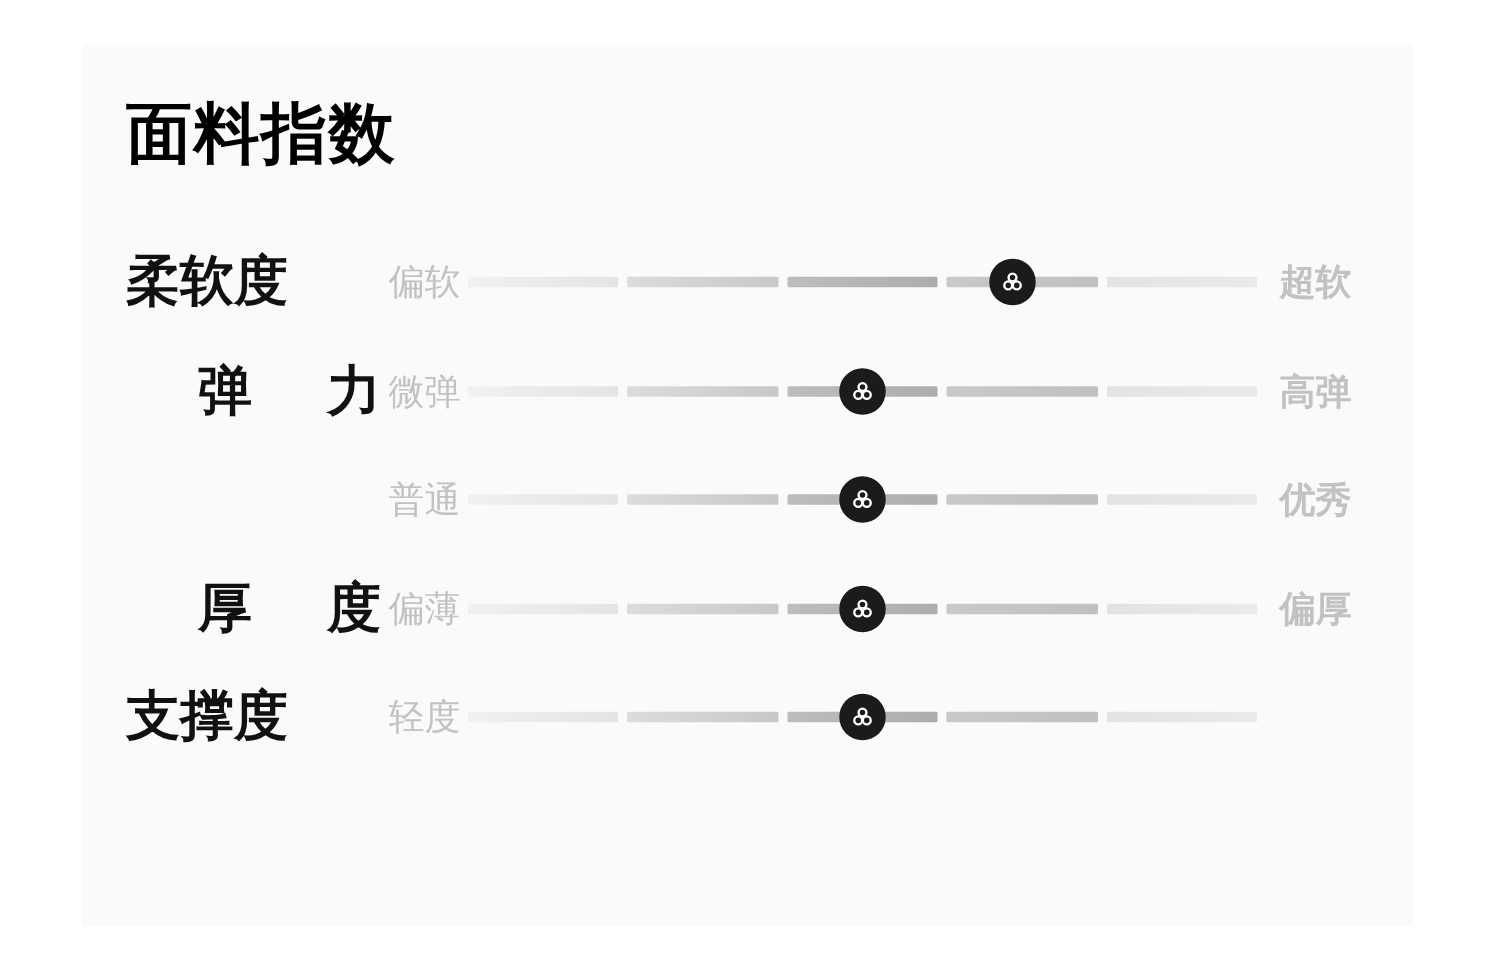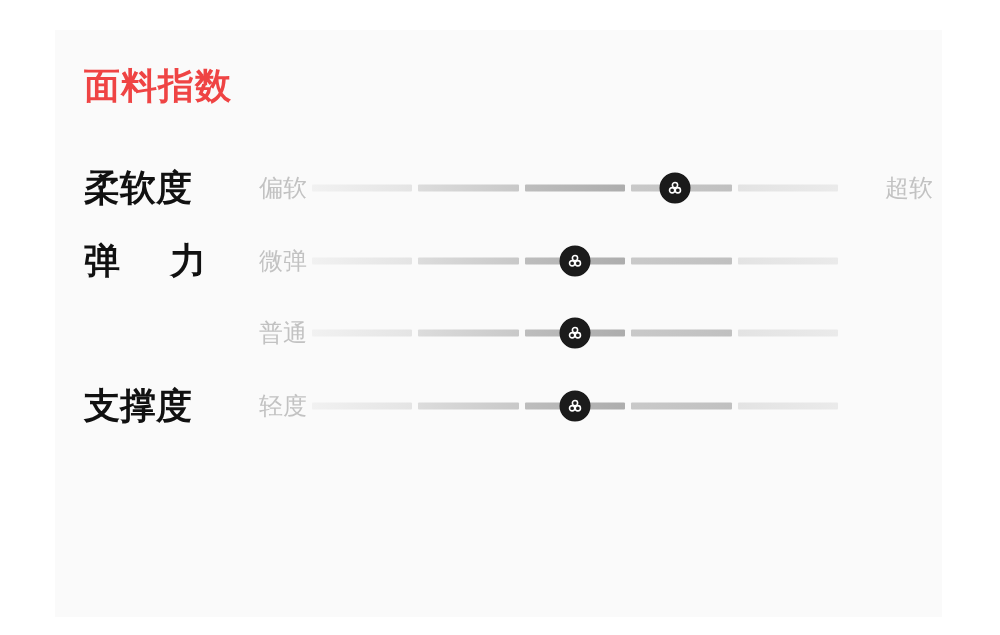--- a/index.html
+++ b/index.html
@@ -27,23 +27,23 @@
     top: 30px;
     width: 887px;
     height: 587px;
     background: #fafafa;
   }
 
   .card-title {
     position: absolute;
     left: 29px;
     top: 38px;
-    font-size: 36px;
+    font-size: 44px;
     font-weight: 700;
-    color: #ef4444;
+    color: #000000;
     letter-spacing: 1px;
     line-height: 1;
     white-space: nowrap;
   }
 
   .rows {
     position: absolute;
     left: 0;
     top: 122px;
     width: 887px;
@@ -62,20 +62,21 @@
     width: 122px;
     font-size: 36px;
     font-weight: 700;
     color: #111111;
     white-space: nowrap;
   }
   .row-label.spaced {
     text-align: justify;
     text-align-last: justify;
     text-justify: inter-character;
+    margin-left: 48px;
   }
 
   .row-min {
     position: absolute;
     left: 176px;
     top: 50%;
     transform: translateY(-50%);
     width: 76px;
     font-size: 24px;
     font-weight: 400;
@@ -84,23 +85,23 @@
     white-space: nowrap;
   }
 
   .row-max {
     position: absolute;
     left: 798px;
     top: 50%;
     transform: translateY(-50%);
     width: 80px;
     font-size: 24px;
-    font-weight: 400;
+    font-weight: 700;
     color: #c2c2c2;
-    text-align: right;
+    text-align: left;
     white-space: nowrap;
   }
 
   .slider {
     position: absolute;
     left: 257px;
     top: 50%;
     transform: translateY(-50%);
     width: 526px;
     height: 30px;
@@ -196,20 +197,21 @@
               <svg width="18" height="18" viewBox="0 0 24 24" aria-hidden="true">
                 <g fill="none" stroke="#ffffff" stroke-width="2.1">
                   <circle cx="12" cy="8.1" r="3.5"></circle>
                   <circle cx="8.2" cy="15" r="3.5"></circle>
                   <circle cx="15.8" cy="15" r="3.5"></circle>
                 </g>
               </svg>
             </span>
           </div>
         </div>
+        <div class="row-max">高弹</div>
       </div>
 
       <div class="row">
         <div class="row-min">普通</div>
         <div class="slider">
           <div class="track">
             <div class="seg s1"></div>
             <div class="seg s2"></div>
             <div class="seg s3"></div>
             <div class="seg s4"></div>
@@ -220,22 +222,48 @@
               <svg width="18" height="18" viewBox="0 0 24 24" aria-hidden="true">
                 <g fill="none" stroke="#ffffff" stroke-width="2.1">
                   <circle cx="12" cy="8.1" r="3.5"></circle>
                   <circle cx="8.2" cy="15" r="3.5"></circle>
                   <circle cx="15.8" cy="15" r="3.5"></circle>
                 </g>
               </svg>
             </span>
           </div>
         </div>
-      </div>
-
+        <div class="row-max">优秀</div>
+      </div>
+
+      <div class="row">
+        <div class="row-label spaced">厚 度</div>
+        <div class="row-min">偏薄</div>
+        <div class="slider">
+          <div class="track">
+            <div class="seg s1"></div>
+            <div class="seg s2"></div>
+            <div class="seg s3"></div>
+            <div class="seg s4"></div>
+            <div class="seg s5"></div>
+          </div>
+          <div class="knob" style="left: 50%;">
+            <span>
+              <svg width="18" height="18" viewBox="0 0 24 24" aria-hidden="true">
+                <g fill="none" stroke="#ffffff" stroke-width="2.1">
+                  <circle cx="12" cy="8.1" r="3.5"></circle>
+                  <circle cx="8.2" cy="15" r="3.5"></circle>
+                  <circle cx="15.8" cy="15" r="3.5"></circle>
+                </g>
+              </svg>
+            </span>
+          </div>
+        </div>
+        <div class="row-max">偏厚</div>
+      </div>
 
       <div class="row">
         <div class="row-label">支撑度</div>
         <div class="row-min">轻度</div>
         <div class="slider">
           <div class="track">
             <div class="seg s1"></div>
             <div class="seg s2"></div>
             <div class="seg s3"></div>
             <div class="seg s4"></div>

